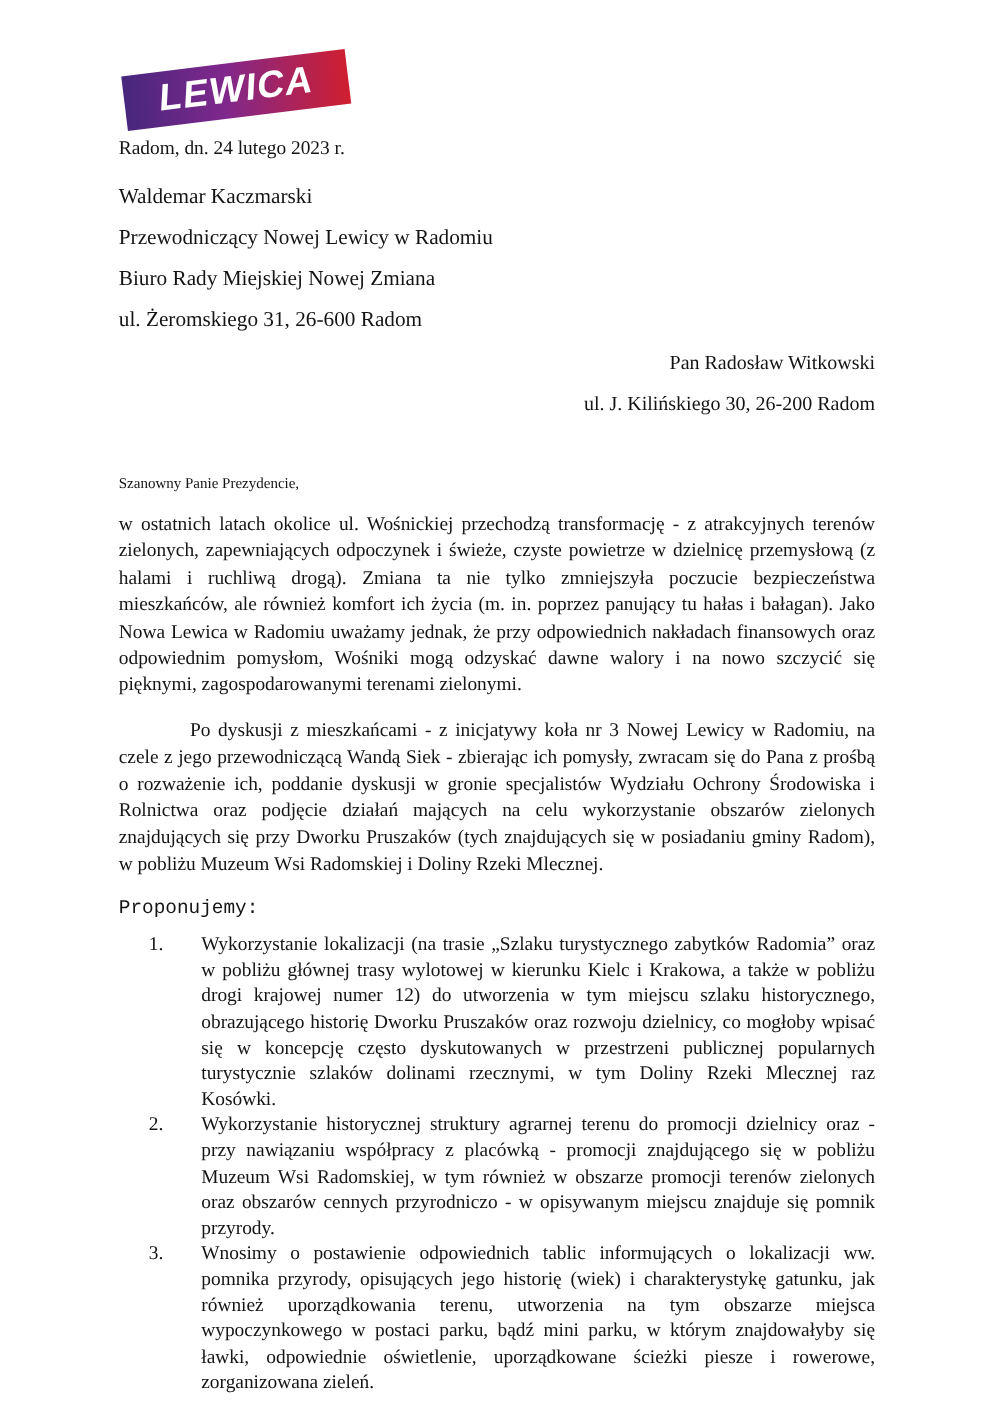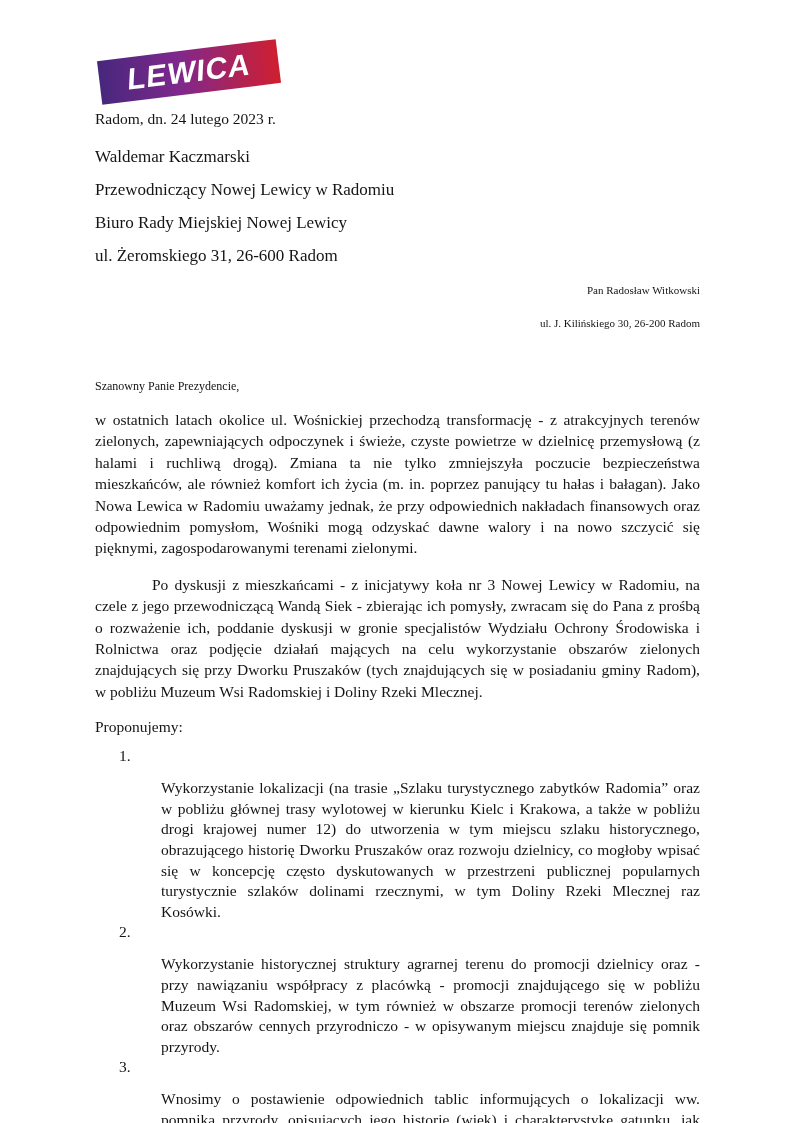--- a/index.html
+++ b/index.html
@@ -37,50 +37,50 @@
   }
   .date-line {
     margin-top: 16px;
     text-align: left;
     font-size: 15.5px;
     line-height: 18px;
   }
   .sender { margin-top: 12px; }
   .sender p { margin: 0; font-size: 17px; line-height: 33px; }
   .recipient { margin-top: 2px; text-align: right; }
-  .recipient p { margin: 0; font-size: 11px; line-height: 33px; }
+  .recipient p { margin: 0; font-size: 16px; line-height: 33px; }
   .salutation { margin: 36px 0 0 0; font-size: 12px; line-height: 21px; }
   .body-par {
     margin: 12px 0 0 0;
     font-size: 15.5px;
     line-height: 21.4px;
     text-align: justify;
   }
   .body-par.indent { margin-top: 15px; text-indent: 57px; }
-  .proposals-intro { margin: 14px 0 0 0; font-size: 15.5px; line-height: 21px; }
+  .proposals-intro { margin: 14px 0 0 0; font-size: 15.5px; line-height: 21px; font-family: Liberation Mono, monospace; }
   .proposals { margin-top: 9px; }
   .list-item { display: flex; font-size: 15.5px; line-height: 20.6px; }
   .list-num { flex: none; width: 42px; margin-left: 24px; }
-  .list-text { flex: 1; text-align: justify; margin-top: 32px; }
+  .list-text { flex: 1; text-align: justify; }
 </style>
 </head>
 <body>
 
 <div class="page">
 
   <div class="logo" style="background: linear-gradient(93deg, rgb(70, 39, 124) 0%, rgb(128, 40, 140) 45%, rgb(208, 31, 47) 100%);">
     <span class="logo-text" style="color: rgb(255, 255, 255);">LEWICA</span>
   </div>
 
   <div class="date-line">Radom, dn. 24 lutego 2023 r.</div>
 
   <div class="sender">
     <p>Waldemar Kaczmarski</p>
     <p>Przewodniczący Nowej Lewicy w Radomiu</p>
-    <p>Biuro Rady Miejskiej Nowej Lewicy</p>
+    <p>Biuro Rady Miejskiej Nowej Zmiana</p>
     <p>ul. Żeromskiego 31, 26-600 Radom</p>
   </div>
 
   <div class="recipient">
     <p>Pan Radosław Witkowski</p>
     <p>ul. J. Kilińskiego 30, 26-200 Radom</p>
   </div>
 
   <p class="salutation">Szanowny Panie Prezydencie,</p>
 

